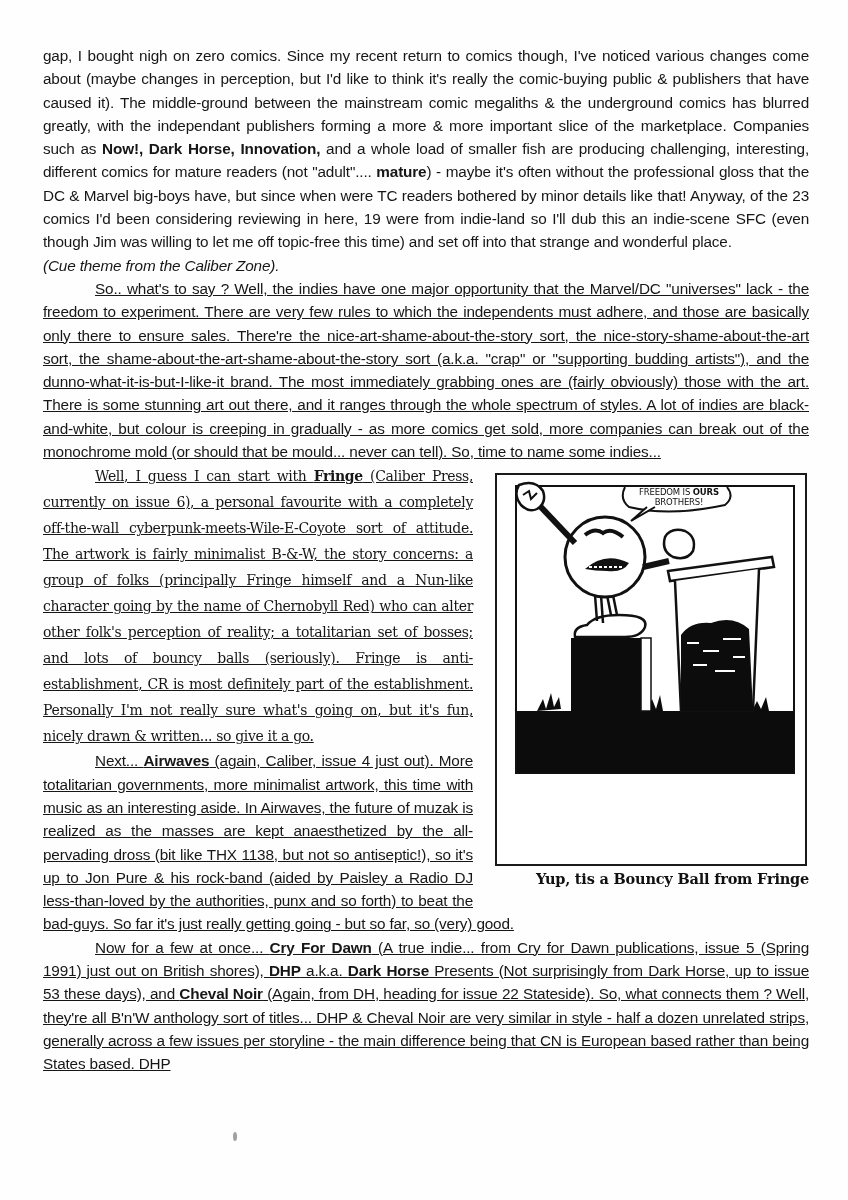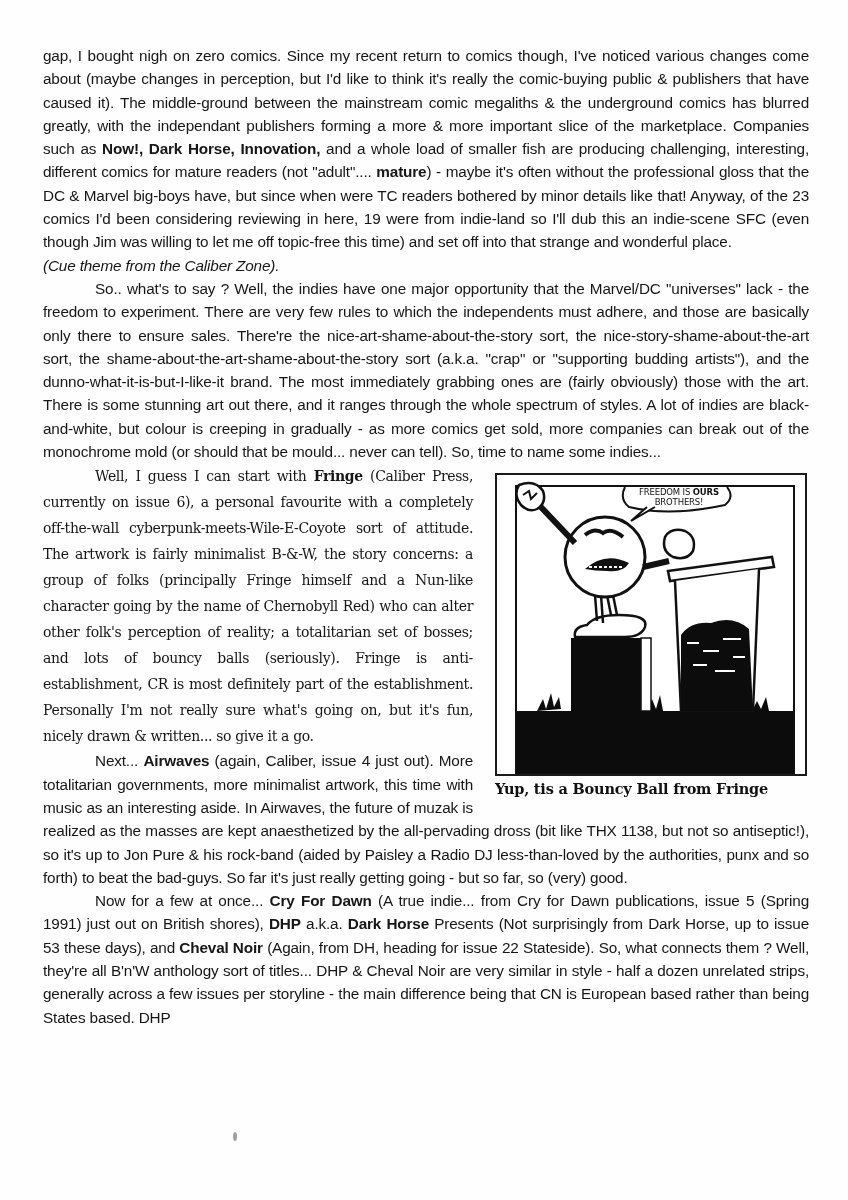--- a/index.html
+++ b/index.html
@@ -11,35 +11,35 @@
     position: absolute; left: 0; top: 0; width: 848px; height: 1200px;
     background: #fefefe;
   }
   .col {
     position: absolute; left: 43px; width: 766px; top: 44px;
     font-family: "Liberation Sans", sans-serif;
     font-size: 15.3px; line-height: 23.3px; color: #161616;
     text-align: justify; letter-spacing: -0.15px;
   }
   .col p { margin: 0; }
-  .col .indent { text-indent: 52px; }
+  .col .indent { text-indent: 52px; text-decoration: underline; }
   .col .cue { font-style: italic; }
   b { font-weight: bold; }
 
   
   .figure {
     float: right; width: 314px; margin: 10px 0 4px 22px;
   }
   .panel {
-    position: relative; width: 312px; height: 303px;
+    position: relative; width: 312px; height: 393px;
     border: 2px solid #1a1a1a; background: #fff; box-sizing: border-box;
   }
   .panel svg { position: absolute; left: 0; top: 0; }
   .caption {
-    text-align: left; margin-top: 3px;
+    text-align: right; margin-top: 3px;
     font-family: "DejaVu Serif", serif; font-weight: bold;
     font-size: 14.5px; line-height: 20px; color: #111; letter-spacing: -0.2px;
   }
   .wrapped {
     font-family: "DejaVu Serif", serif; font-size: 14px; line-height: 26px;
     letter-spacing: -0.35px;
   }
   .speck {
     position: absolute; left: 233px; top: 1132px; width: 4px; height: 9px;
     background: #8a8a8a; border-radius: 50%; opacity: .8;

